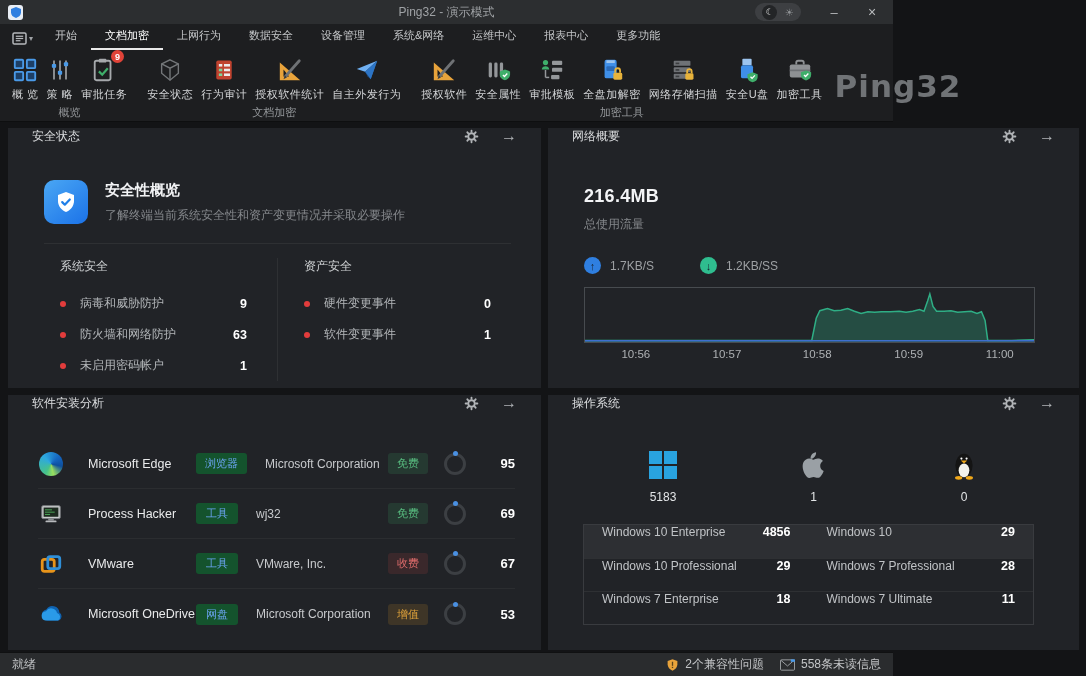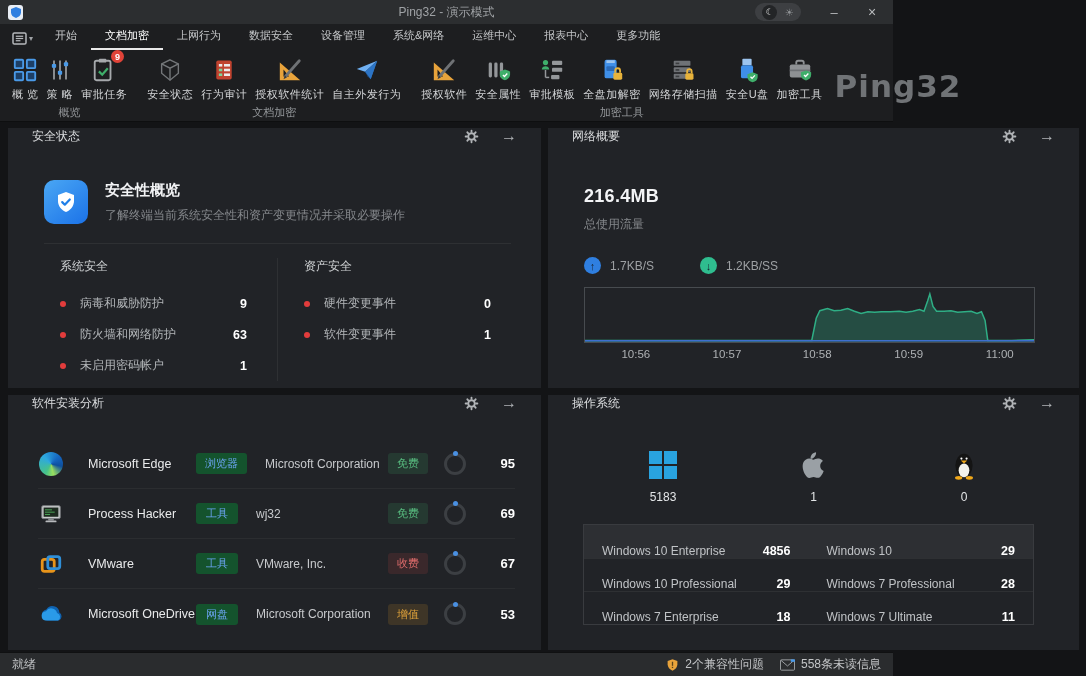--- a/index.html
+++ b/index.html
@@ -92,21 +92,21 @@
 
   
   .os-icons{display:flex;justify-content:space-between;padding:12px 92px 0 92px;}
   .os-item{display:flex;flex-direction:column;align-items:center;width:46px;}
   .os-glyph{height:32px;display:flex;align-items:center;justify-content:center;}
   .os-count{margin-top:9px;font-size:12px;color:#e3e5e7;}
   .os-table{margin:20px 45px 0 35px;border:1px solid #393b3f;}
   .os-trow{display:flex;height:33px;}
   .os-trow + .os-trow{border-top:1px solid #2e3033;}
   .os-trow:first-child{background:#2d2f33;}
-  .os-cell{flex:1;display:flex;align-items:flex-end;padding:0 18px;font-size:12px;color:#c0c3c6;}
+  .os-cell{flex:1;display:flex;align-items:flex-start;padding:0 18px;font-size:12px;color:#c0c3c6;}
   .os-cell b{margin-left:auto;color:#fff;font-size:12.5px;}
 
   
   .statusbar{height:24px;background:#2a2c2e;border-top:1px solid #101112;display:flex;align-items:center;padding:0 12px;font-size:12px;color:#c3c5c7;flex:none;}
   .sb-right{margin-left:auto;display:flex;align-items:center;gap:16px;}
   .sb-item{display:flex;align-items:center;gap:6px;}
 </style>
 </head>
 <body>
 

